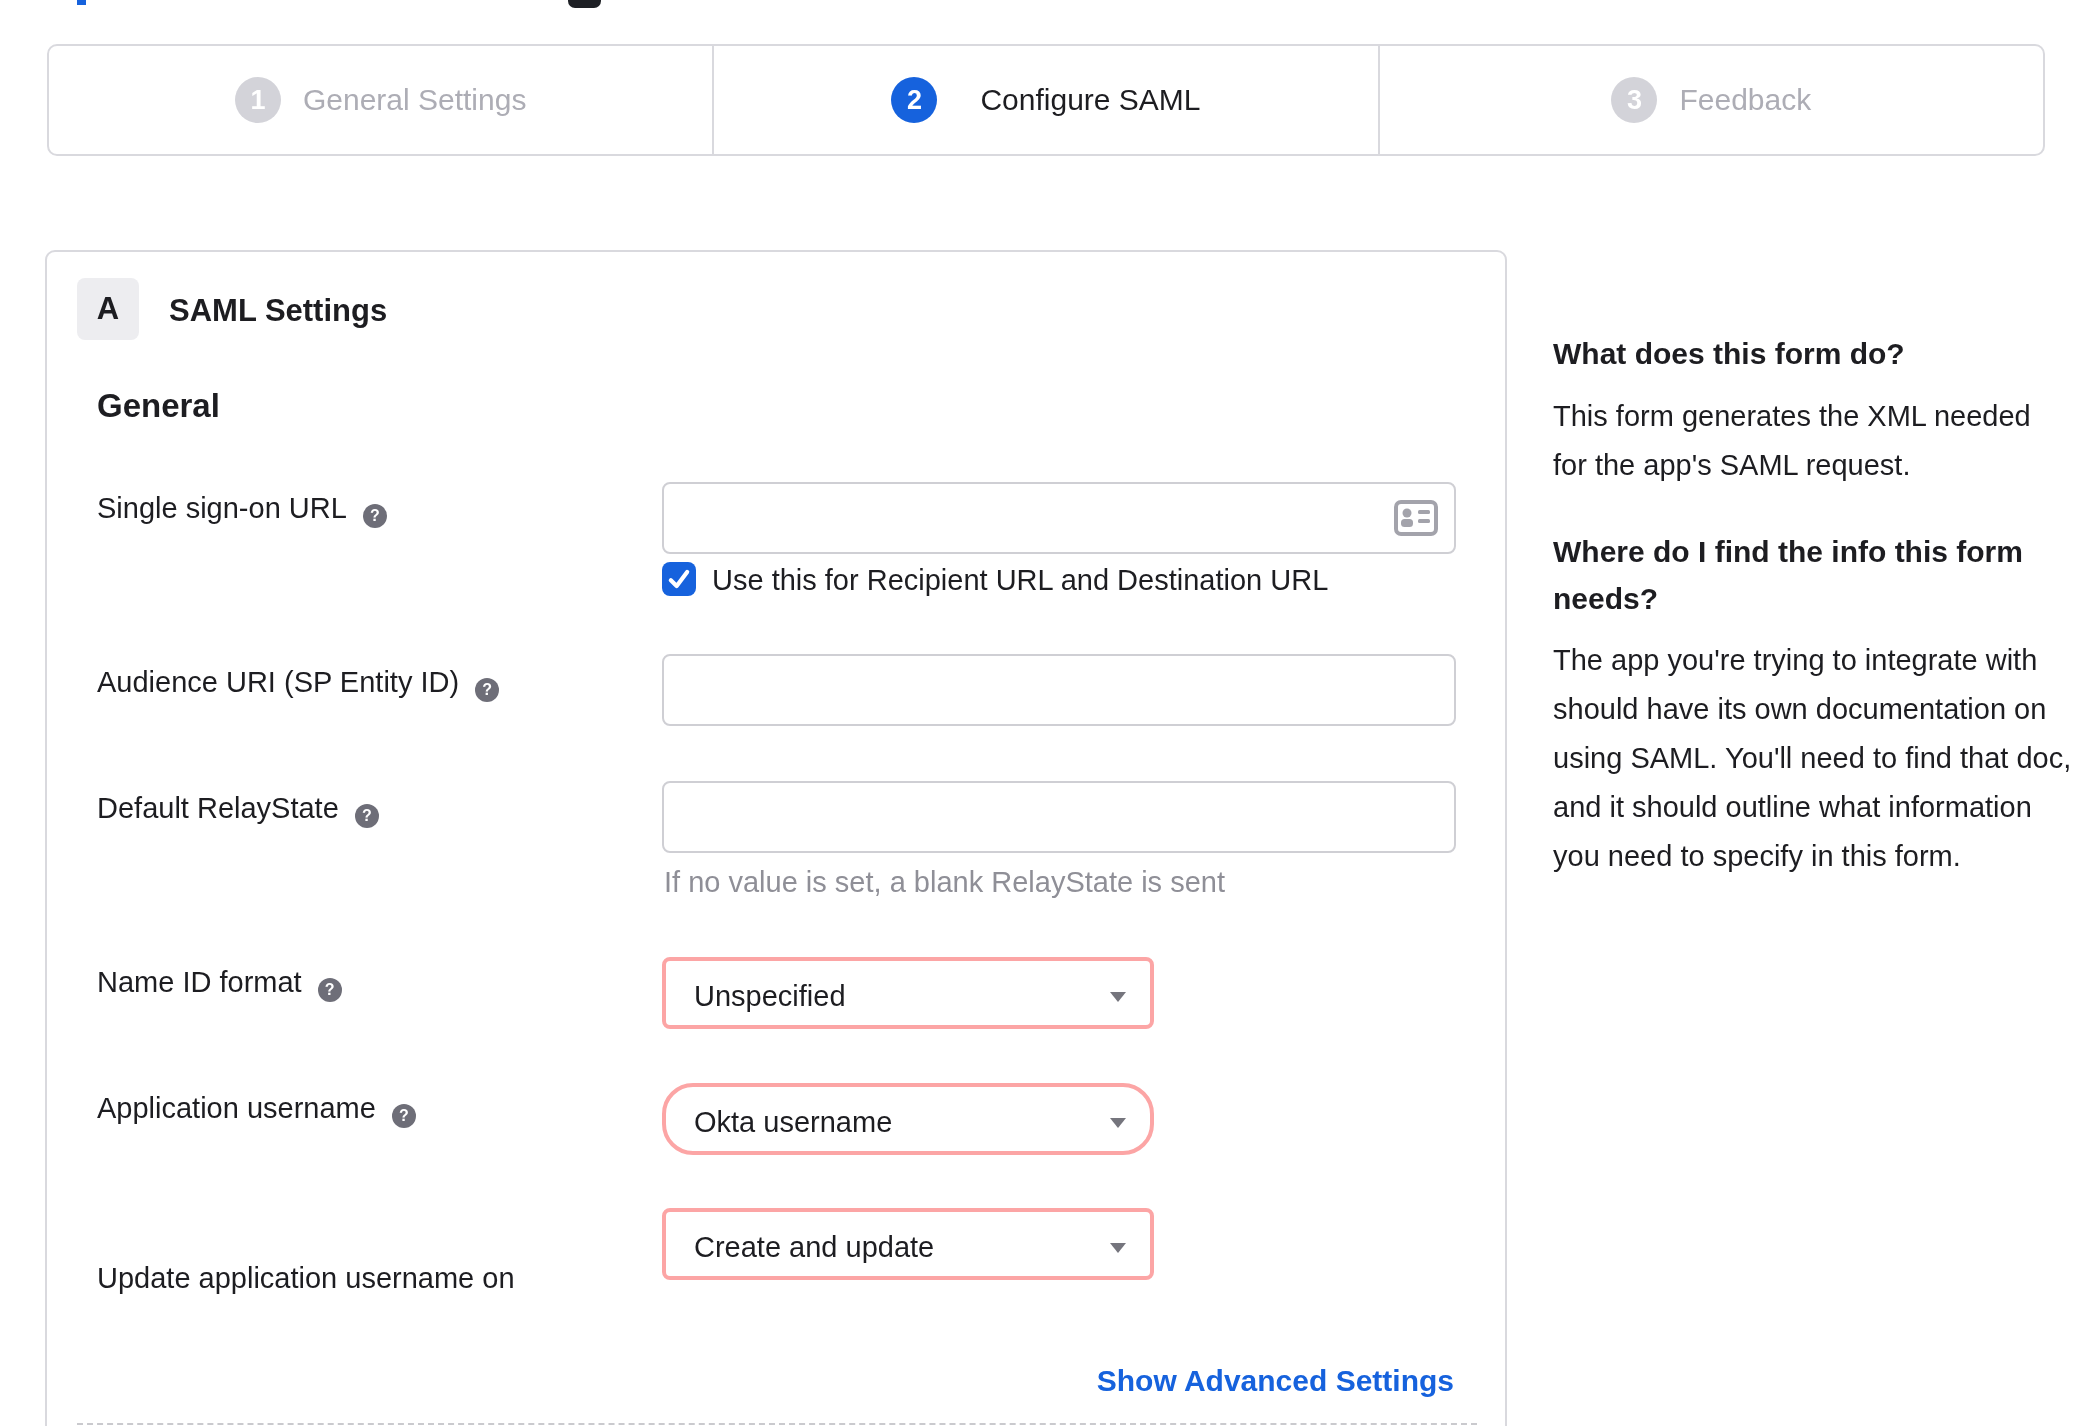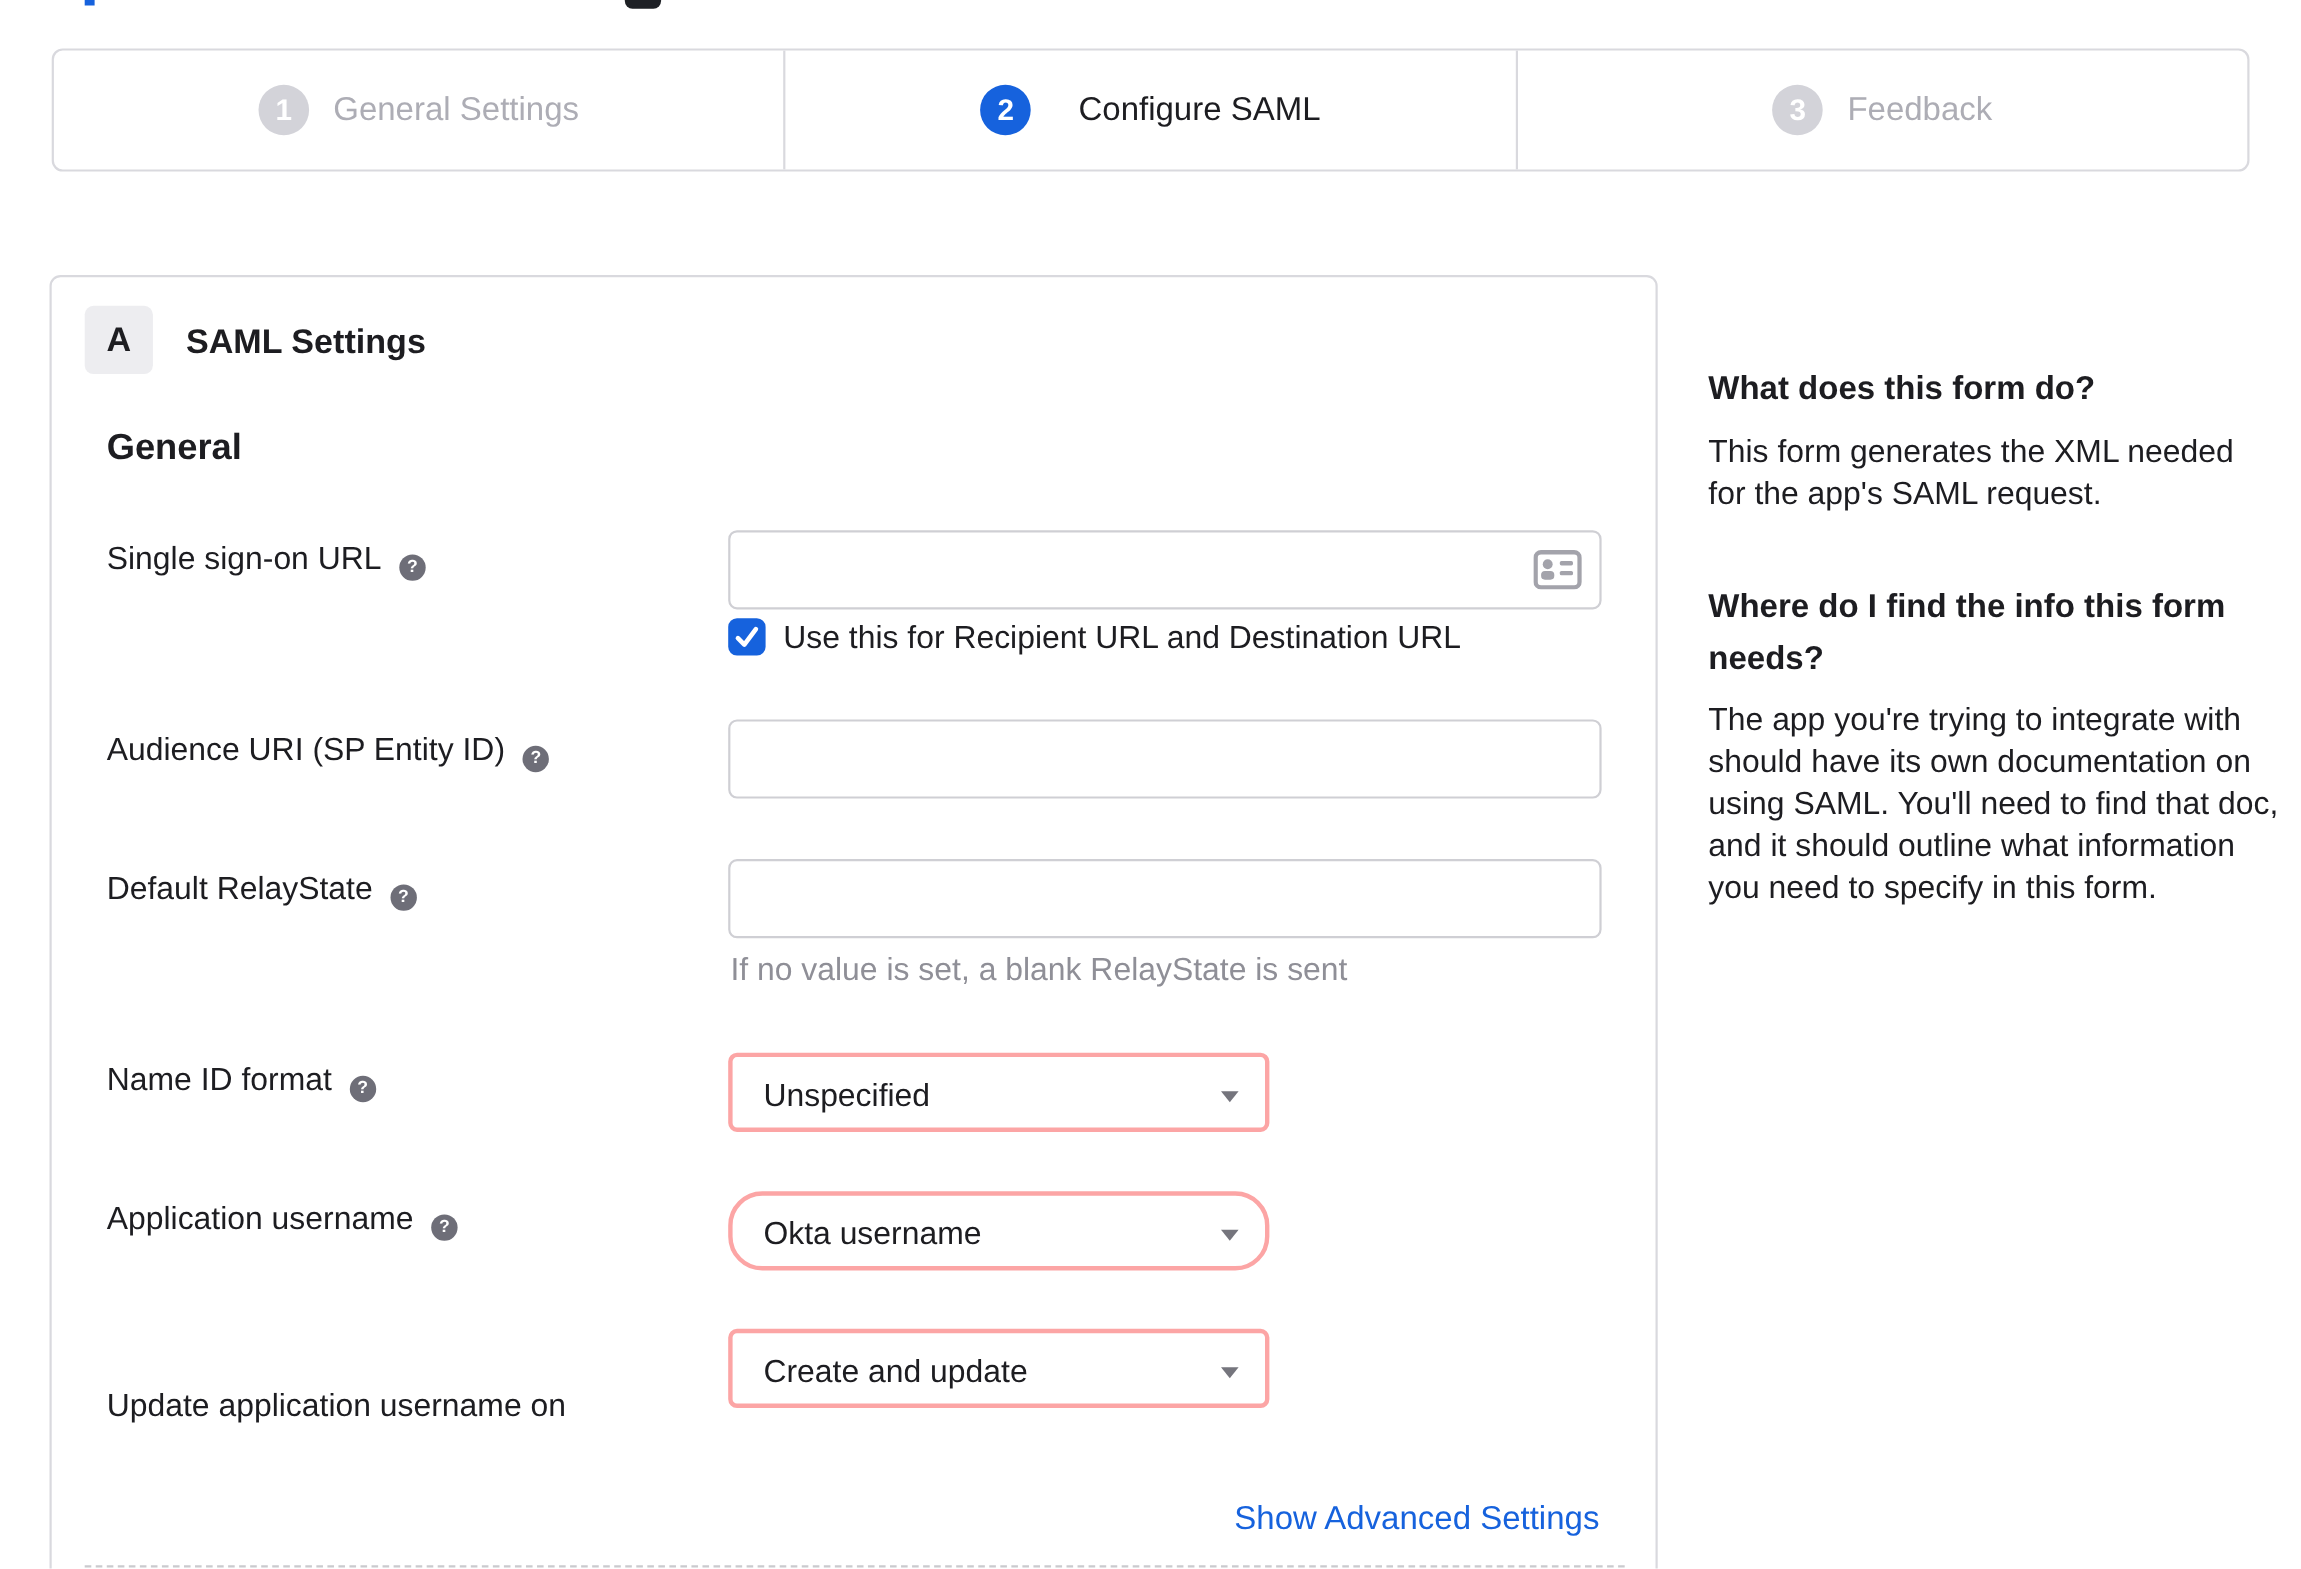--- a/index.html
+++ b/index.html
@@ -74,31 +74,31 @@
     border:4px solid #fca5a5;border-radius:8px;background:#fff;cursor:pointer;
   }
   .select-value{position:absolute;left:28px;top:0;line-height:70px;font-size:29px;color:#1d1d21;}
   .caret{
     position:absolute;right:24px;top:31px;width:0;height:0;
     border-left:8px solid transparent;border-right:8px solid transparent;
     border-top:10px solid #75757d;
   }
 
   .adv-link{
-    position:absolute;right:51px;top:1112px;font-size:30px;font-weight:400;
+    position:absolute;right:51px;top:1112px;font-size:30px;font-weight:700;
     color:#1662dd;text-decoration:none;cursor:pointer;
   }
   .dashed-divider{
     position:absolute;left:30px;top:1171px;width:1400px;height:0;
     border-top:2px dashed #cacace;
   }
 
   
   .sidebar-h{position:absolute;left:1553px;font-size:30px;font-weight:bold;line-height:47px;}
-  .sidebar-p{position:absolute;left:1553px;font-size:29px;line-height:38px;color:#1d1d21;}
+  .sidebar-p{position:absolute;left:1553px;font-size:29px;line-height:49px;color:#1d1d21;}
   #sb-h1{top:330px;width:520px;}
   #sb-p1{top:392px;width:500px;}
   #sb-h2{top:528px;width:510px;}
   #sb-p2{top:636px;width:522px;}
 </style>
 </head>
 <body>
 
 <div class="frag-blue"></div>
 <div class="frag-dark"></div>

